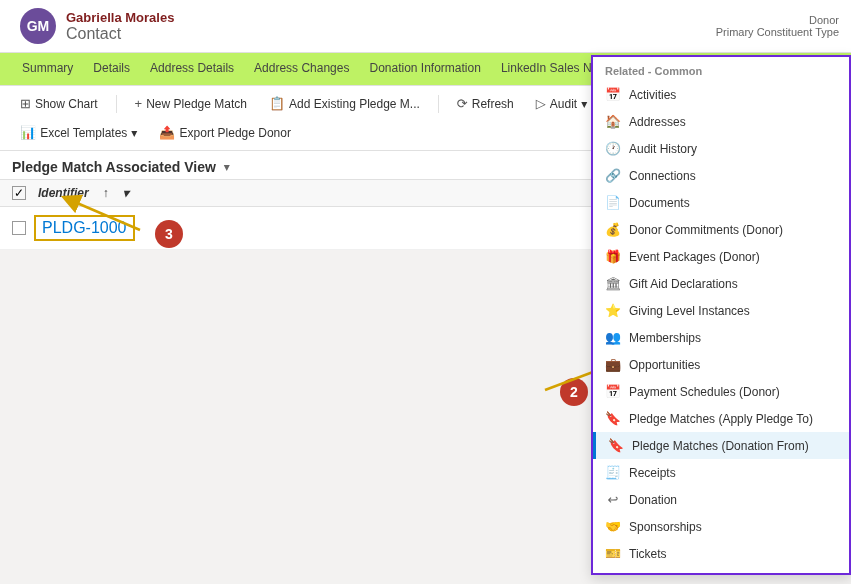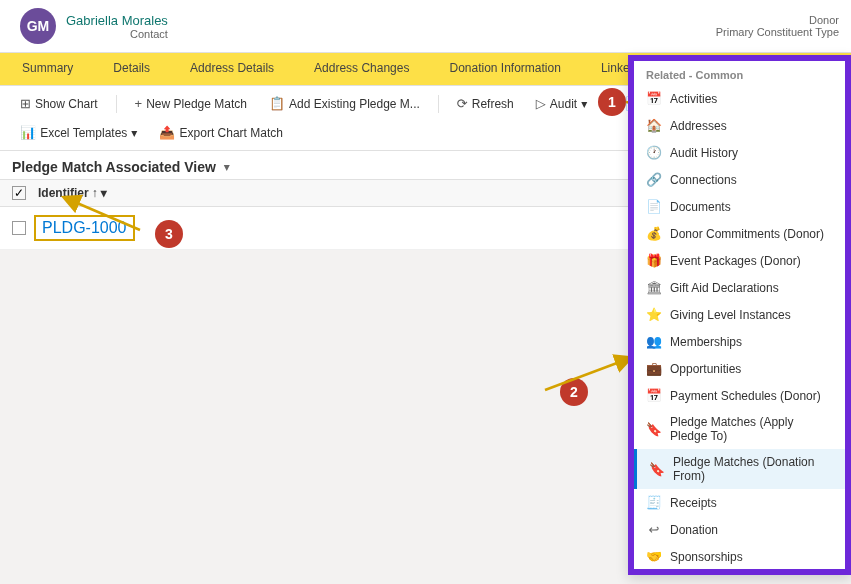--- a/index.html
+++ b/index.html
@@ -2,55 +2,55 @@
 <html><head>
   <meta charset="utf-8">
   <style>
     * { box-sizing: border-box; margin: 0; padding: 0; }
     body { font-family: 'Segoe UI', Arial, sans-serif; font-size: 12px; background: #f3f2f1; width: 851px; height: 584px; overflow: hidden; position: relative; }
 
     
     .header { background: #fff; border-bottom: 1px solid #e0e0e0; padding: 8px 12px; display: flex; align-items: center; justify-content: space-between; }
     .header-left { display: flex; align-items: center; gap: 10px; }
     .avatar { width: 36px; height: 36px; border-radius: 50%; background: #6b4c9a; display: flex; align-items: center; justify-content: center; color: #fff; font-weight: bold; font-size: 14px; margin-left: 8px; }
-    .contact-info .name { font-weight: 400; font-size: 13px; color: #0f766e; }
-    .contact-info .type { font-size: 11px; color: #666; text-align: right; }
+    .contact-info .name { font-weight: 700; font-size: 13px; color: #7f1d1d; }
+    .contact-info .type { font-size: 16px; color: #666; }
     .header-right { text-align: right; }
     .header-right .donor-label { font-size: 11px; color: #666; }
     .header-right .donor-type { font-size: 11px; color: #666; }
 
     
-    .nav-tabs { background: #fde047; border-bottom: 1px solid #e0e0e0; display: flex; align-items: center; padding: 0 12px; overflow: hidden; gap: 20px; }
+    .nav-tabs { background: #bef264; border-bottom: 1px solid #e0e0e0; display: flex; align-items: center; padding: 0 12px; overflow: hidden; }
     .nav-tab { padding: 8px 10px; font-size: 12px; color: #444; cursor: pointer; white-space: nowrap; border-bottom: 2px solid transparent; }
 
     
     .toolbar { background: #fff; border-bottom: 1px solid #e0e0e0; padding: 6px 12px; display: flex; align-items: center; gap: 6px; flex-wrap: wrap; }
     .toolbar-btn { display: flex; align-items: center; gap: 4px; padding: 4px 8px; font-size: 12px; color: #333; cursor: pointer; border: none; background: none; border-radius: 2px; }
     .toolbar-btn .icon { font-size: 13px; color: #555; }
     .toolbar-sep { width: 1px; height: 18px; background: #e0e0e0; margin: 0 4px; }
 
     
     .view-header { background: #fff; padding: 8px 12px 4px 12px; display: flex; align-items: center; gap: 8px; border-bottom: 1px solid #e0e0e0; }
     .view-title { font-size: 14px; font-weight: 600; color: #333; }
     .view-title-chevron { color: #666; font-size: 12px; cursor: pointer; }
 
     
     .grid-header { background: #f8f8f8; border-bottom: 1px solid #e0e0e0; padding: 6px 12px; display: flex; align-items: center; gap: 8px; }
     .grid-check { width: 14px; height: 14px; border: 1px solid #999; display: inline-flex; align-items: center; justify-content: center; cursor: pointer; margin-right: 4px; }
-    .col-identifier { font-size: 12px; color: #333; font-weight: 600; display: flex; align-items: center; gap: 3px; cursor: pointer; }
+    .col-identifier { font-size: 12px; color: #333; font-weight: 600; display: flex; align-items: center; gap: 14px; cursor: pointer; font-style: italic; }
     .col-created { font-size: 12px; color: #333; font-weight: 600; margin-left: auto; cursor: pointer; display: flex; align-items: center; gap: 3px; }
 
     
     .grid-row { background: #fff; border-bottom: 1px solid #f0f0f0; padding: 8px 12px; display: flex; align-items: center; }
     .cell-identifier { color: #0078d4; cursor: pointer; font-size: 16px; font-weight: 500; border: 2px solid #d4a200; padding: 2px 6px; background: #fff; }
     .cell-created { font-size: 12px; color: #333; margin-left: auto; }
     .row-check { width: 14px; height: 14px; border: 1px solid #999; display: inline-flex; align-items: center; justify-content: center; margin-right: 8px; cursor: pointer; }
 
     
-    .dropdown-panel { position: absolute; top: 55px; right: 0; width: 223px; background: #fff; border: 6px solid #6d28d9; box-shadow: 0 4px 12px rgba(0,0,0,0.15); z-index: 100; overflow-y: auto; max-height: 520px; }
+    .dropdown-panel { position: absolute; top: 55px; right: 0; width: 260px; background: #fff; border: 2px solid #6d28d9; box-shadow: 0 4px 12px rgba(0,0,0,0.15); z-index: 100; overflow-y: auto; max-height: 520px; }
     .dropdown-section-label { padding: 8px 12px 4px 12px; font-size: 11px; color: #888; font-weight: 600; }
     .dropdown-item { padding: 6px 12px; display: flex; align-items: center; gap: 8px; cursor: pointer; font-size: 12px; color: #333; }
     .dropdown-item.highlighted { background: #e8f4fb; border-left: 3px solid #0078d4; }
     .dropdown-item .d-icon { font-size: 13px; color: #666; width: 16px; text-align: center; }
     .badge-circle { width: 28px; height: 28px; border-radius: 50%; background: #c0392b; color: #fff; font-size: 14px; font-weight: bold; display: flex; align-items: center; justify-content: center; position: absolute; }
 
     
     .arrow-svg { position: absolute; pointer-events: none; }
   </style>
 </head>
@@ -110,21 +110,21 @@
     <span class="icon">📄</span>
     <span>Run Report</span>
   </button>
   <button class="toolbar-btn">
     <span class="icon">📊</span>
     <span>Excel Templates</span>
     <span>▾</span>
   </button>
   <button class="toolbar-btn">
     <span class="icon">📤</span>
-    <span>Export Chart Match</span>
+    <span>Export Pledge Donor</span>
   </button>
 </div>
 
 <div class="view-header">
   <span class="view-title">Pledge Match Associated View</span>
   <span class="view-title-chevron">▾</span>
 </div>
 
 <div class="grid-header">
   <div class="grid-check">✓</div>

